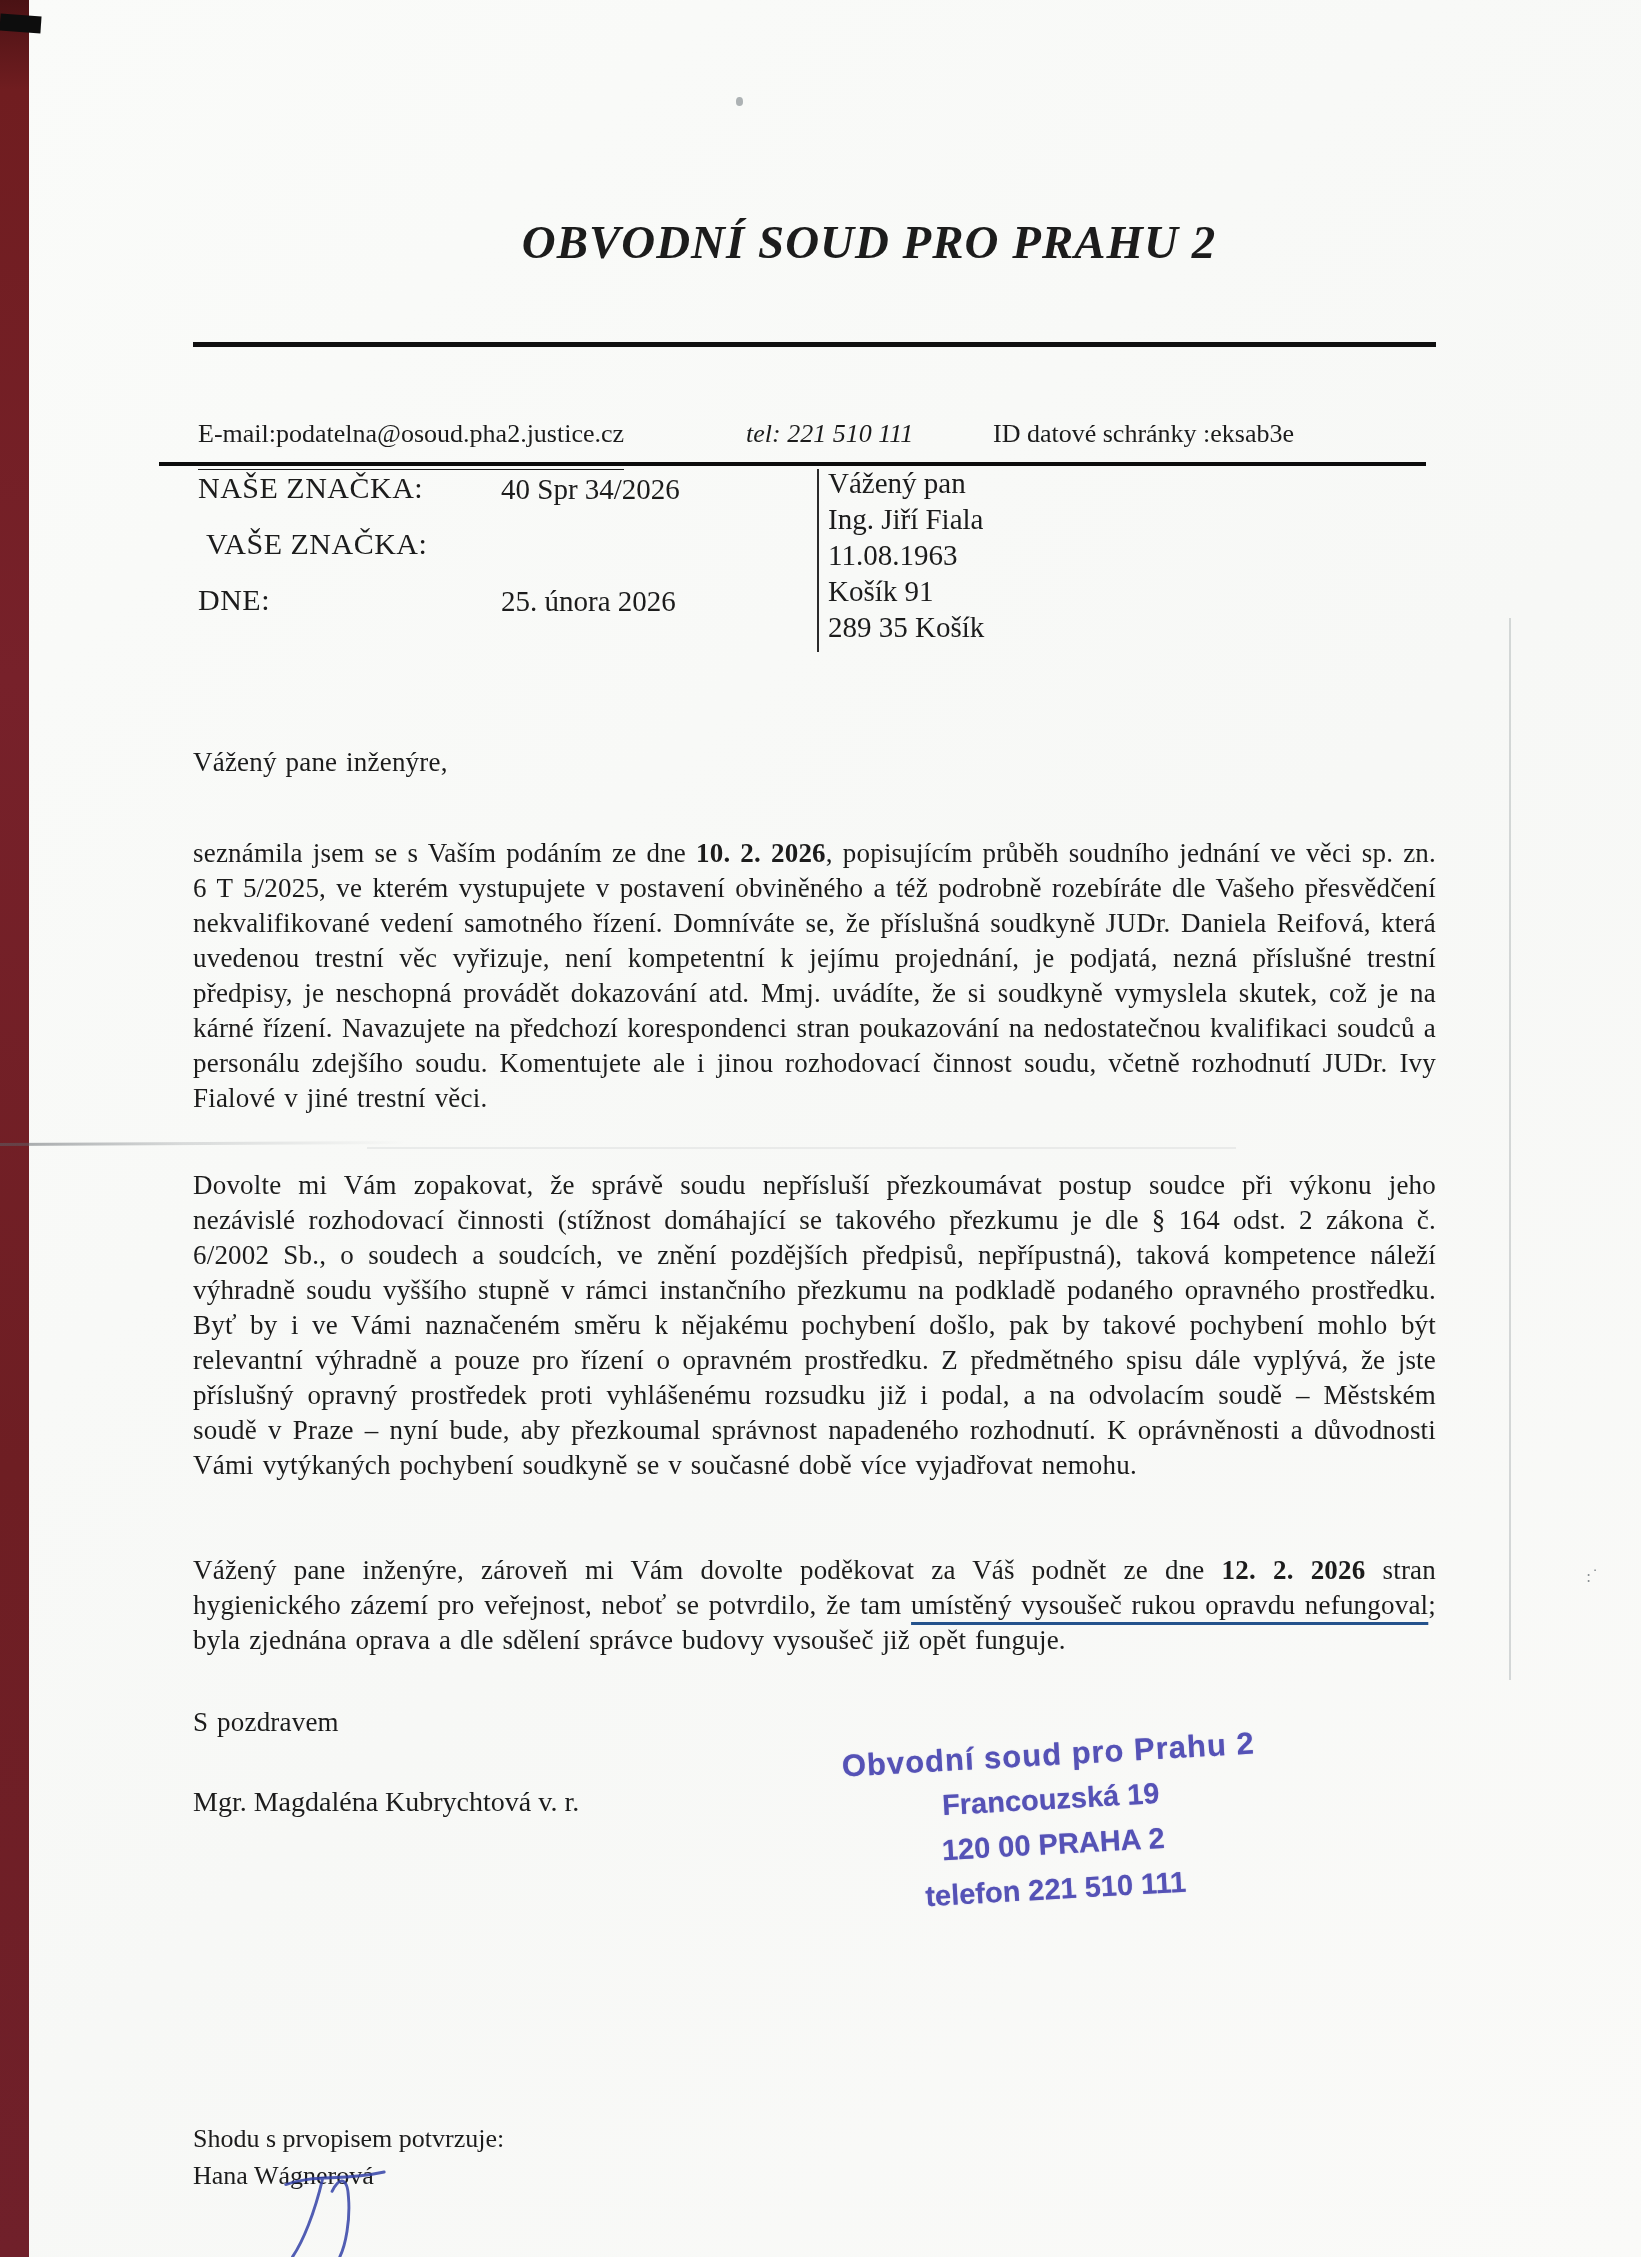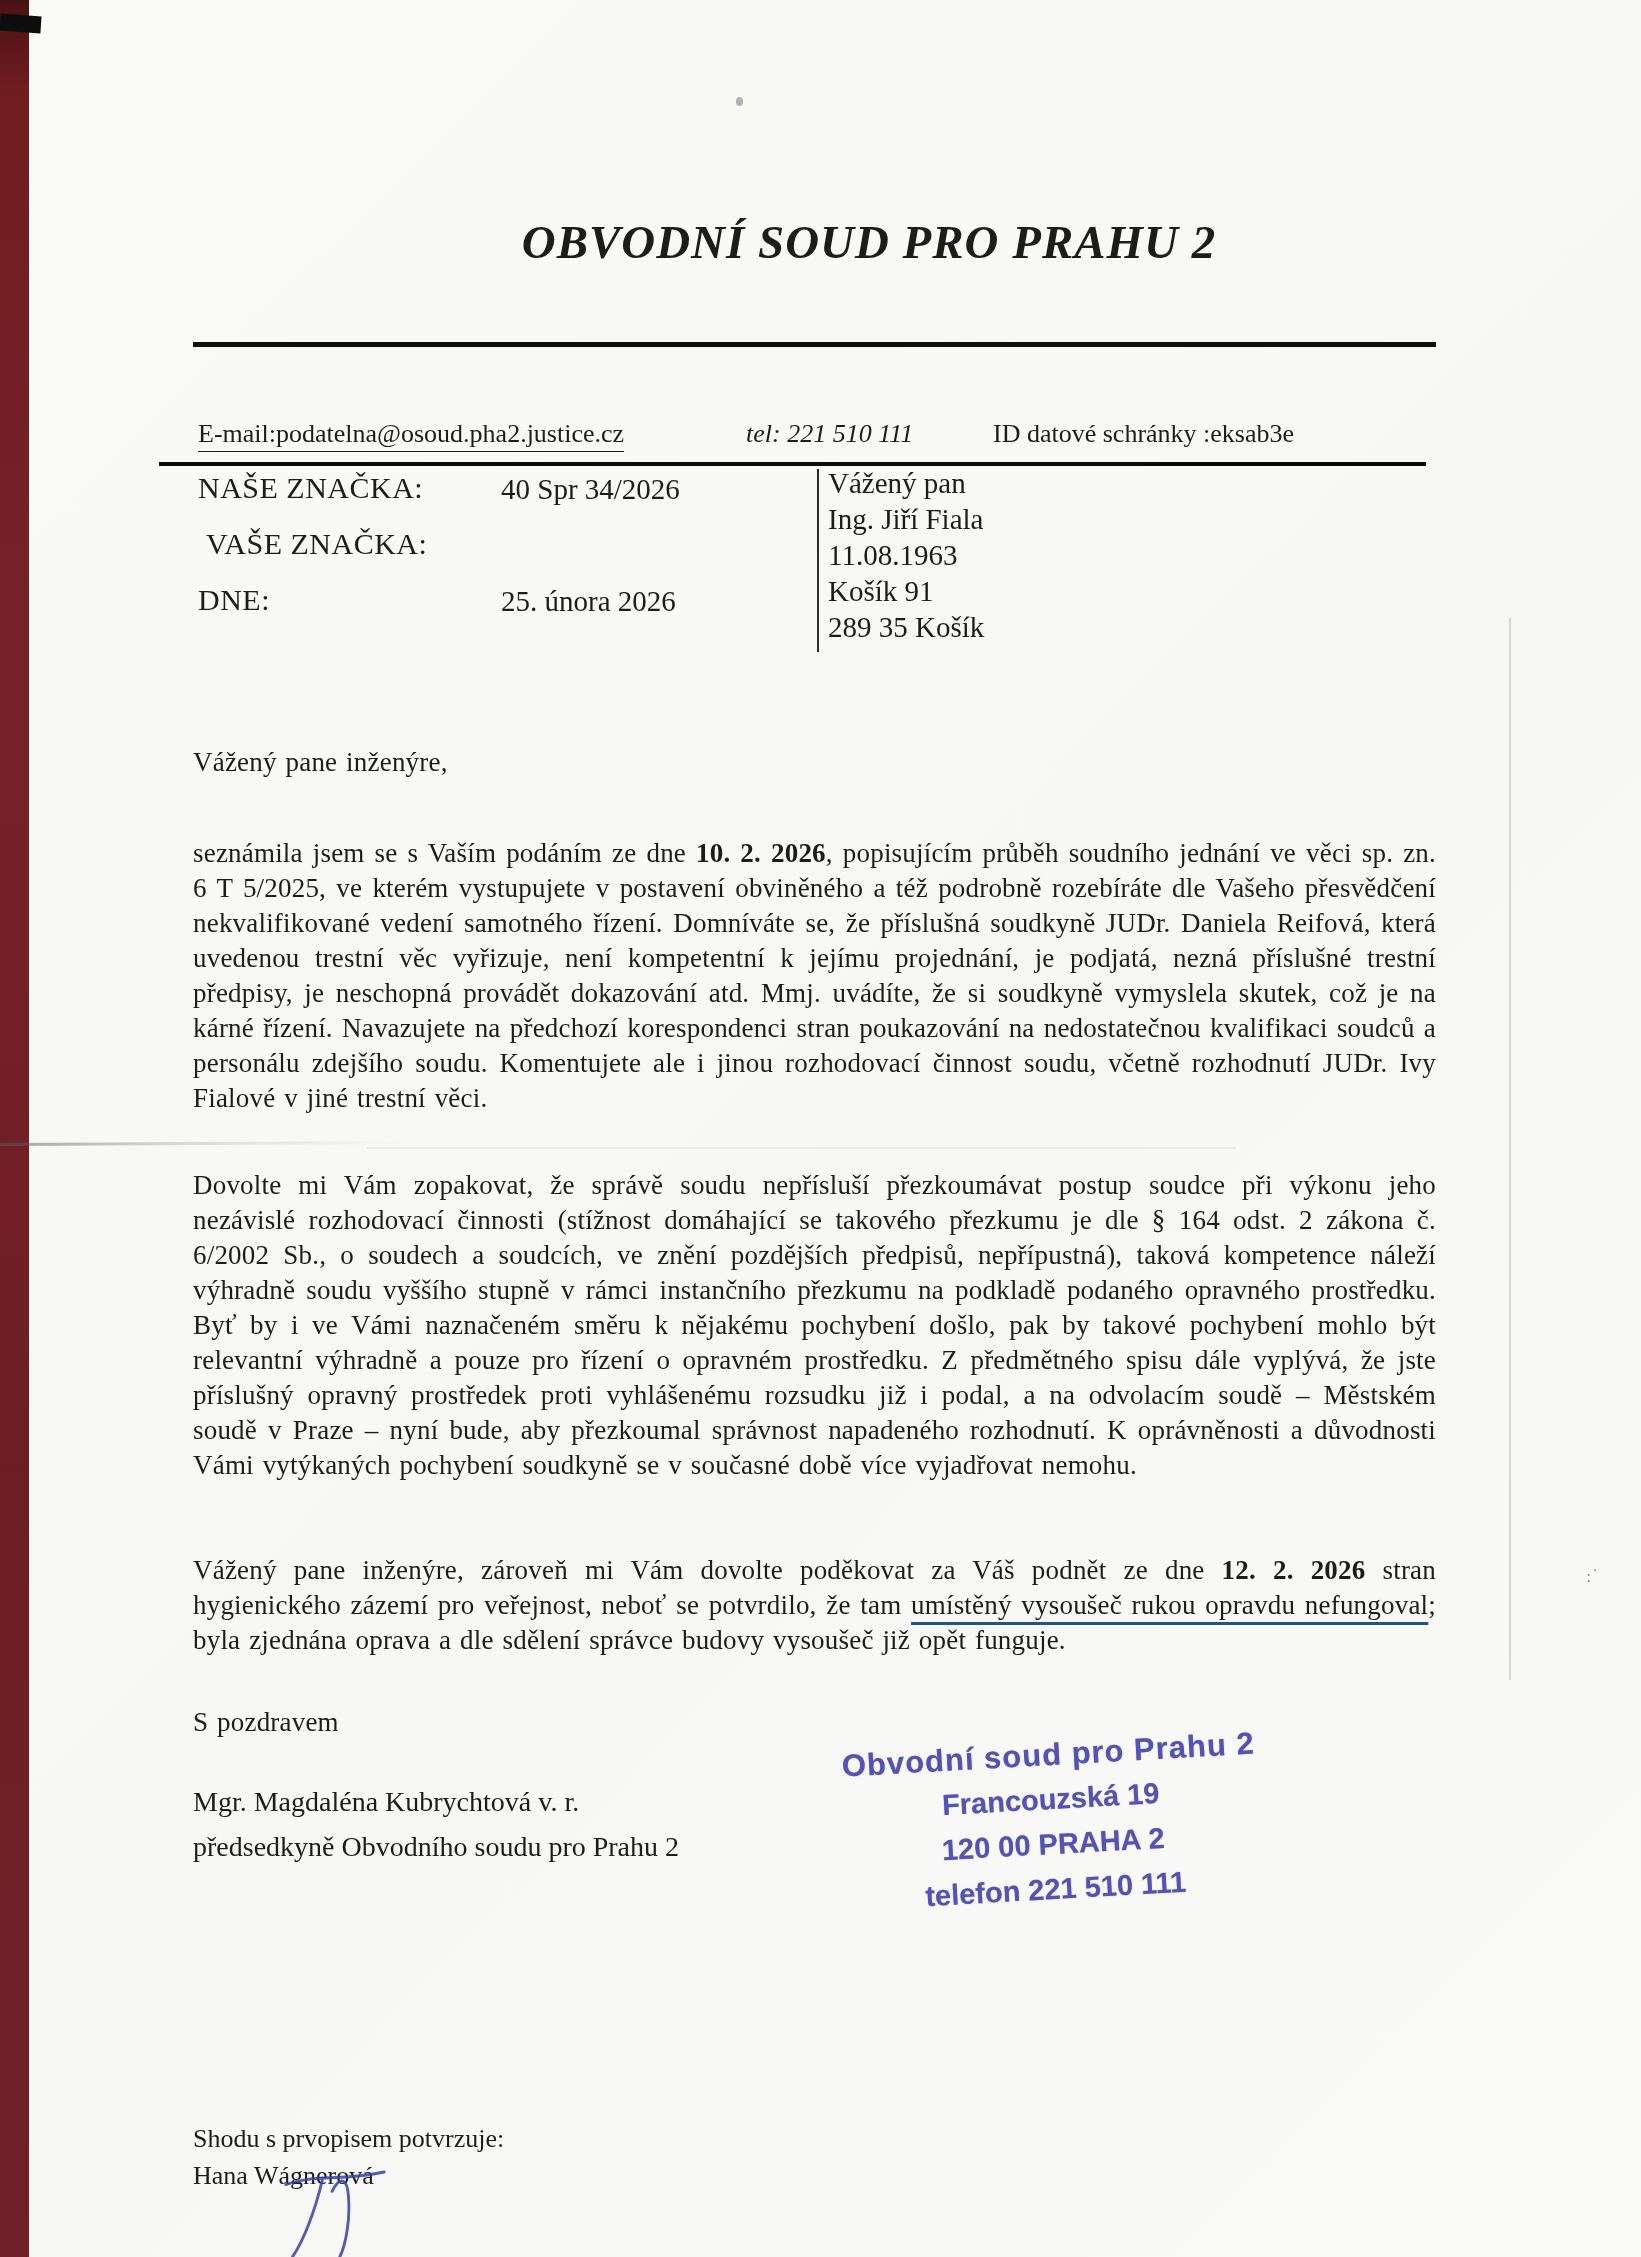--- a/index.html
+++ b/index.html
@@ -23,21 +23,21 @@
   #crease2{left:367px;top:1147px;width:869px;height:1.9px;background:rgba(130,136,140,.12);}
   #right-line{left:1509px;top:618px;width:1.9px;height:1062px;background:rgba(120,128,134,.28);}
   #speck1{left:1586px;top:1568px;width:11.6px;height:13.5px;color:#8b9094;font-size:15.4px;font-family:"DejaVu Sans",sans-serif;}
   
   #title{left:145px;top:216px;width:1448px;text-align:center;
     font-size:46px;font-weight:bold;font-style:italic;letter-spacing:1px;transform:scaleX(1.02);}
   #subtitle{left:193px;top:290px;width:1274px;text-align:center;
     font-size:40px;font-weight:bold;font-style:italic;letter-spacing:1px;}
   #rule1{left:193px;top:342px;width:1243px;height:4.8px;background:#101010;}
   
-  #email{left:198px;top:419px;font-size:26px;border-bottom:1.9px solid #1a1a1a;padding-bottom:2px;}
+  #email{left:198px;top:419px;font-size:26px;border-bottom:1.9px solid #1a1a1a;padding-bottom:20px;}
   #tel{left:746px;top:419px;font-size:26px;font-style:italic;}
   #databox{left:993px;top:419px;font-size:26px;}
   #rule2{left:159px;top:462px;width:1267px;height:3.9px;background:#0c0c0c;}
   
   .ref-label{font-size:30px;font-weight:normal;letter-spacing:0.5px;}
   .ref-value{font-size:29px;}
   #our-ref-label{left:198px;top:471px;}
   #our-ref-value{left:501px;top:473px;}
   #your-ref-label{left:206px;top:527px;text-align:center;}
   #date-label{left:198px;top:583px;}
@@ -103,21 +103,20 @@
       <div>289 35  Košík</div>
     </div>
 
   <div class="abs bodytext" id="salutation">Vážený pane inženýre,</div>
   <p class="abs bodytext para" id="p1"><span>seznámila jsem se s Vaším podáním ze dne </span><span class="b">10. 2. 2026</span><span>, popisujícím průběh soudního jednání ve věci sp. zn. 6 T 5/2025, ve kterém vystupujete v postavení obviněného a též podrobně rozebíráte dle Vašeho přesvědčení nekvalifikované vedení samotného řízení. Domníváte se, že příslušná soudkyně JUDr. Daniela Reifová, která uvedenou trestní věc vyřizuje, není kompetentní k jejímu projednání, je podjatá, nezná příslušné trestní předpisy, je neschopná provádět dokazování atd. Mmj. uvádíte, že si soudkyně vymyslela skutek, což je na kárné řízení. Navazujete na předchozí korespondenci stran poukazování na nedostatečnou kvalifikaci soudců a personálu zdejšího soudu. Komentujete ale i jinou rozhodovací činnost soudu, včetně rozhodnutí JUDr. Ivy Fialové v jiné trestní věci.</span></p>
   <p class="abs bodytext para" id="p2"><span>Dovolte mi Vám zopakovat, že správě soudu nepřísluší přezkoumávat postup soudce při výkonu jeho nezávislé rozhodovací činnosti (stížnost domáhající se takového přezkumu je dle § 164 odst. 2 zákona č. 6/2002 Sb., o soudech a soudcích, ve znění pozdějších předpisů, nepřípustná), taková kompetence náleží výhradně soudu vyššího stupně v rámci instančního přezkumu na podkladě podaného opravného prostředku. Byť by i ve Vámi naznačeném směru k nějakému pochybení došlo, pak by takové pochybení mohlo být relevantní výhradně a pouze pro řízení o opravném prostředku. Z předmětného spisu dále vyplývá, že jste příslušný opravný prostředek proti vyhlášenému rozsudku již i podal, a na odvolacím soudě – Městském soudě v Praze – nyní bude, aby přezkoumal správnost napadeného rozhodnutí. K oprávněnosti a důvodnosti Vámi vytýkaných pochybení soudkyně se v současné době více vyjadřovat nemohu.</span></p>
   <p class="abs bodytext para" id="p3"><span>Vážený pane inženýre, zároveň mi Vám dovolte poděkovat za Váš podnět ze dne </span><span class="b">12. 2. 2026</span><span> stran hygienického zázemí pro veřejnost, neboť se potvrdilo, že tam </span><span class="pen-u">umístěný vysoušeč rukou opravdu nefungoval</span><span>; byla zjednána oprava a dle sdělení správce budovy vysoušeč již opět funguje.</span></p>
   <div class="abs bodytext" id="closing">S pozdravem</div>
 
   <div class="abs" id="sig-name">Mgr. Magdaléna Kubrychtová v. r.</div>
-  <div class="abs" id="sig-title">předsedkyně Obvodního soudu pro Prahu 2</div>
 
   <div class="abs" id="stamp">
       <div>Obvodní soud pro Prahu 2</div>
       <div>Francouzská 19</div>
       <div>120 00 PRAHA 2</div>
       <div>telefon 221 510 111</div>
     </div>
 
   <div class="abs" id="cert-label">Shodu s prvopisem potvrzuje:</div>
   <div class="abs" id="cert-name">Hana Wágnerová</div>

